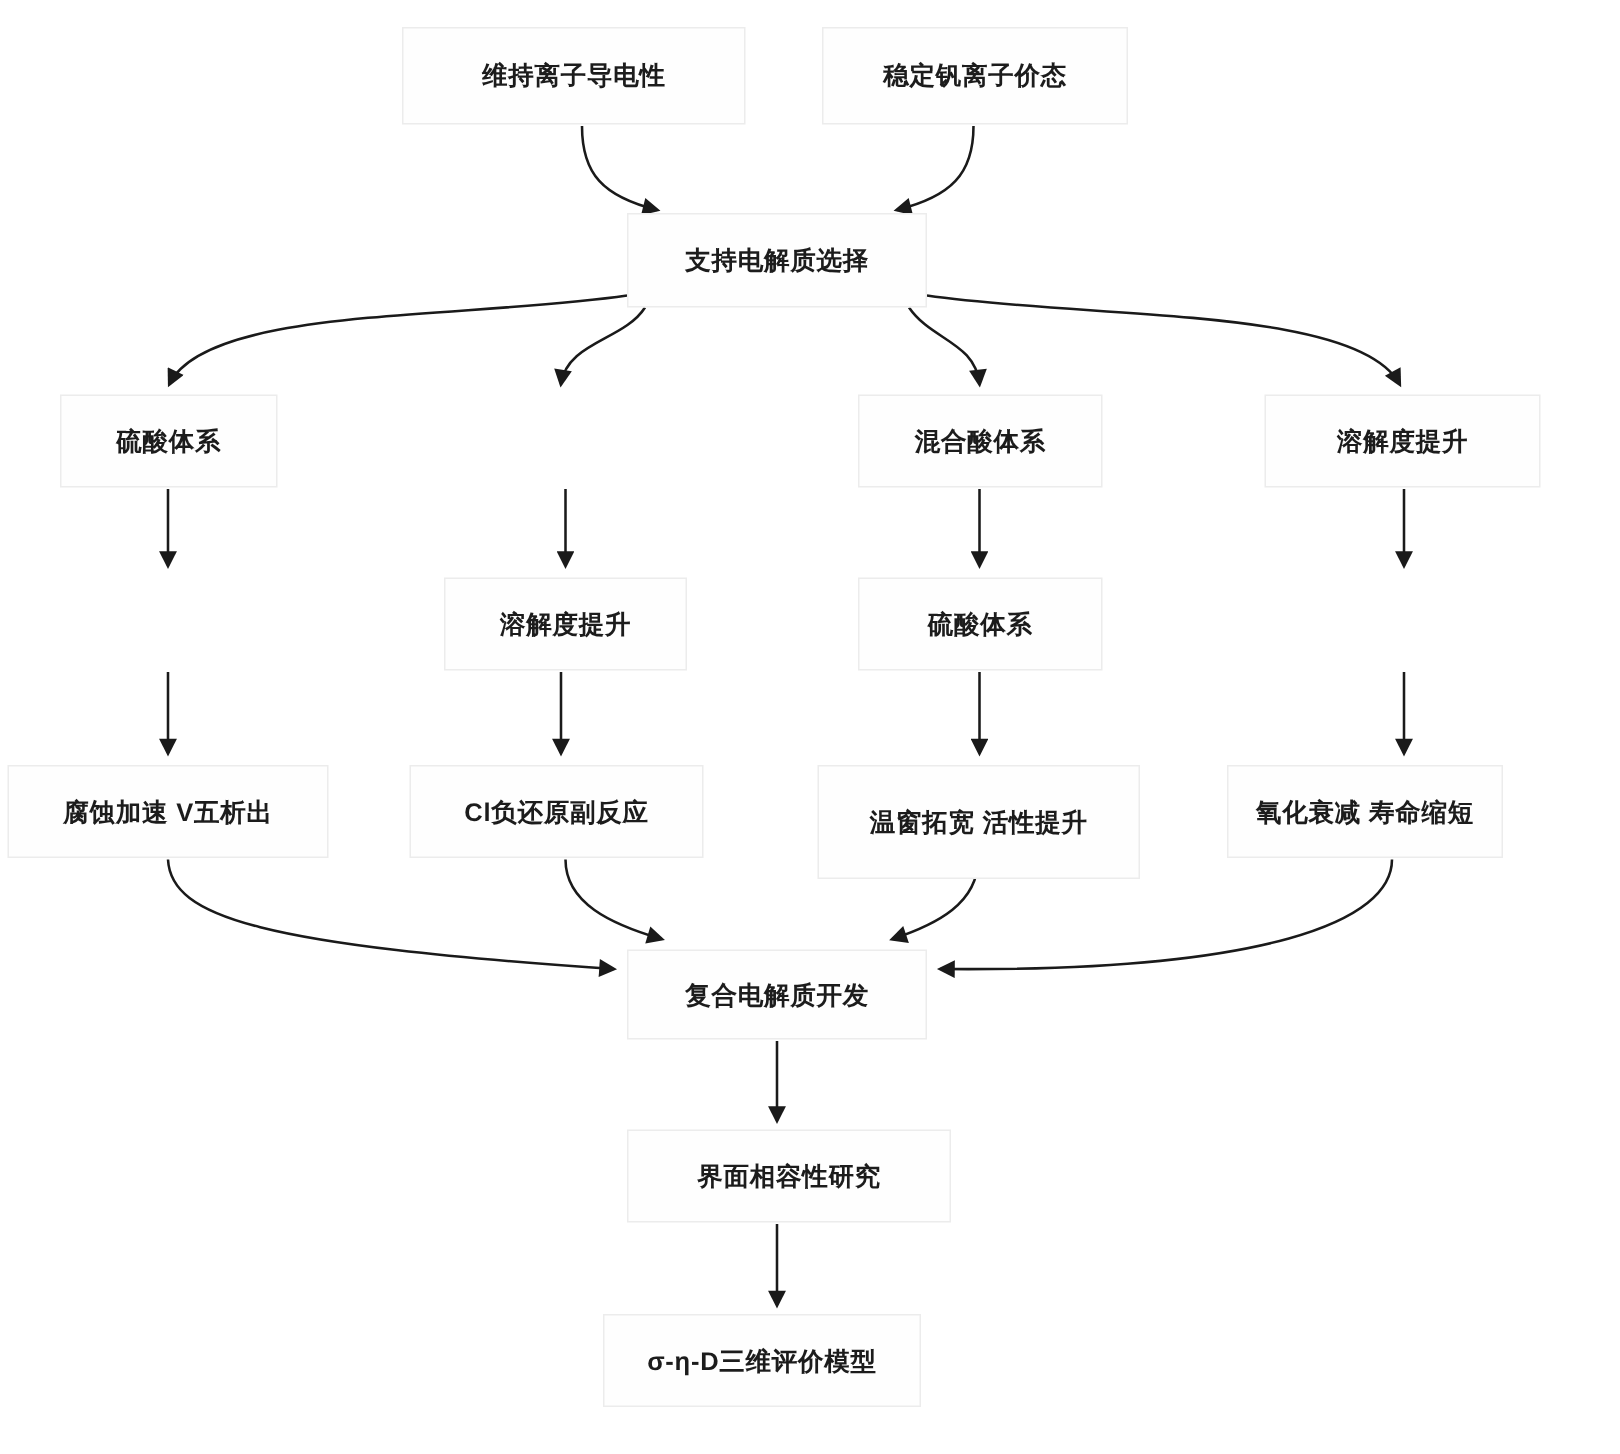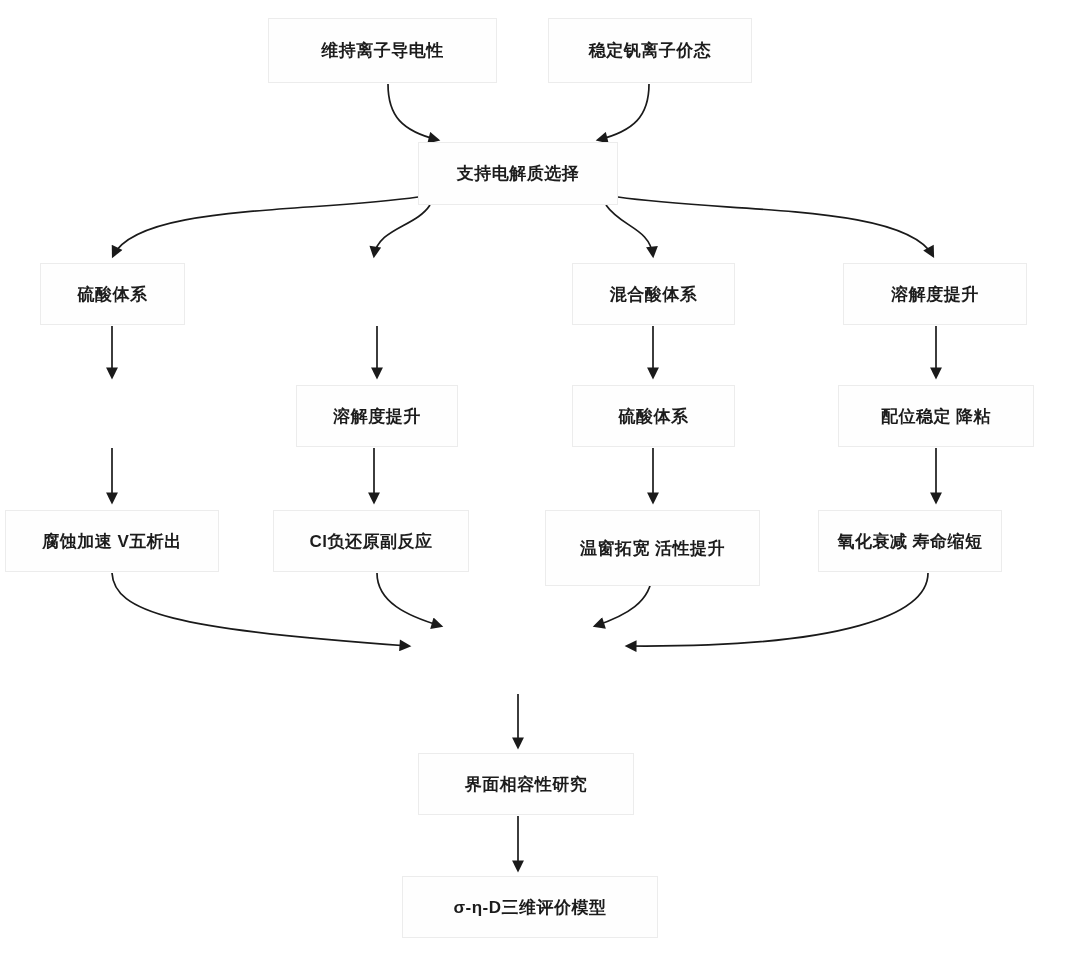--- a/index.html
+++ b/index.html
@@ -76,28 +76,28 @@
 
   <div class="node" style="left:572px;top:263px;width:163px;height:62px">混合酸体系</div>
 
   <div class="node" style="left:843px;top:263px;width:184px;height:62px">溶解度提升</div>
 
 
   <div class="node" style="left:296px;top:385px;width:162px;height:62px">溶解度提升</div>
 
   <div class="node" style="left:572px;top:385px;width:163px;height:62px">硫酸体系</div>
 
-  <div class="node" style="left:838px;top:385px;width:196px;height:62px">配位稳定 降粘</div>
 
   <div class="node" style="left:5px;top:510px;width:214px;height:62px">腐蚀加速 V五析出</div>
 
   <div class="node" style="left:273px;top:510px;width:196px;height:62px">Cl负还原副反应</div>
 
   <div class="node" style="left:545px;top:510px;width:215px;height:76px">温窗拓宽 活性提升</div>
 
   <div class="node" style="left:818px;top:510px;width:184px;height:62px">氧化衰减 寿命缩短</div>
 
+  <div class="node" style="left:418px;top:633px;width:200px;height:60px">复合电解质开发</div>
 
   <div class="node" style="left:418px;top:753px;width:216px;height:62px">界面相容性研究</div>
 
-  <div class="node" style="left:402px;top:876px;width:256px;height:62px">σ-η-D三维评价模型</div>
+  <div class="node" style="left:402px;top:876px;width:212px;height:62px">σ-η-D三维评价模型</div>
 
 </div>
 
 </body></html>

